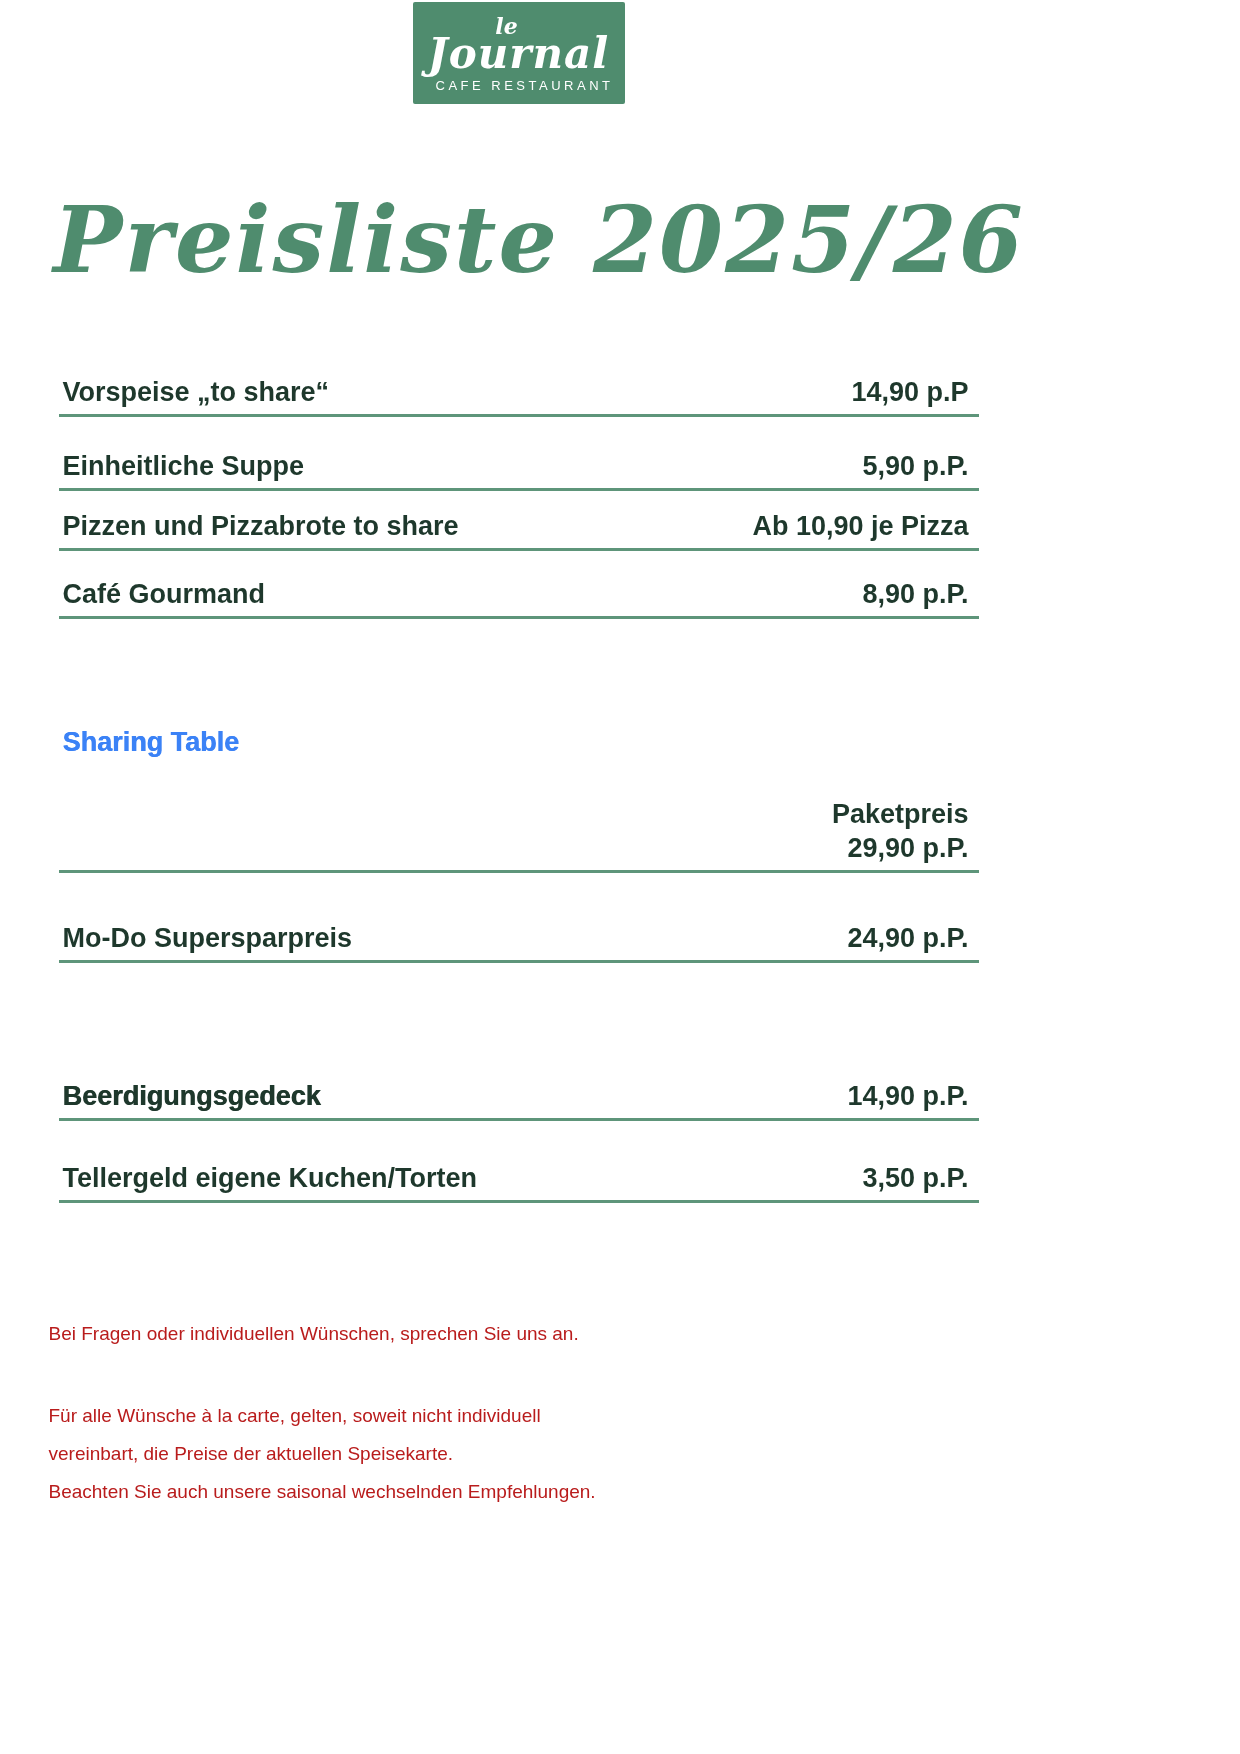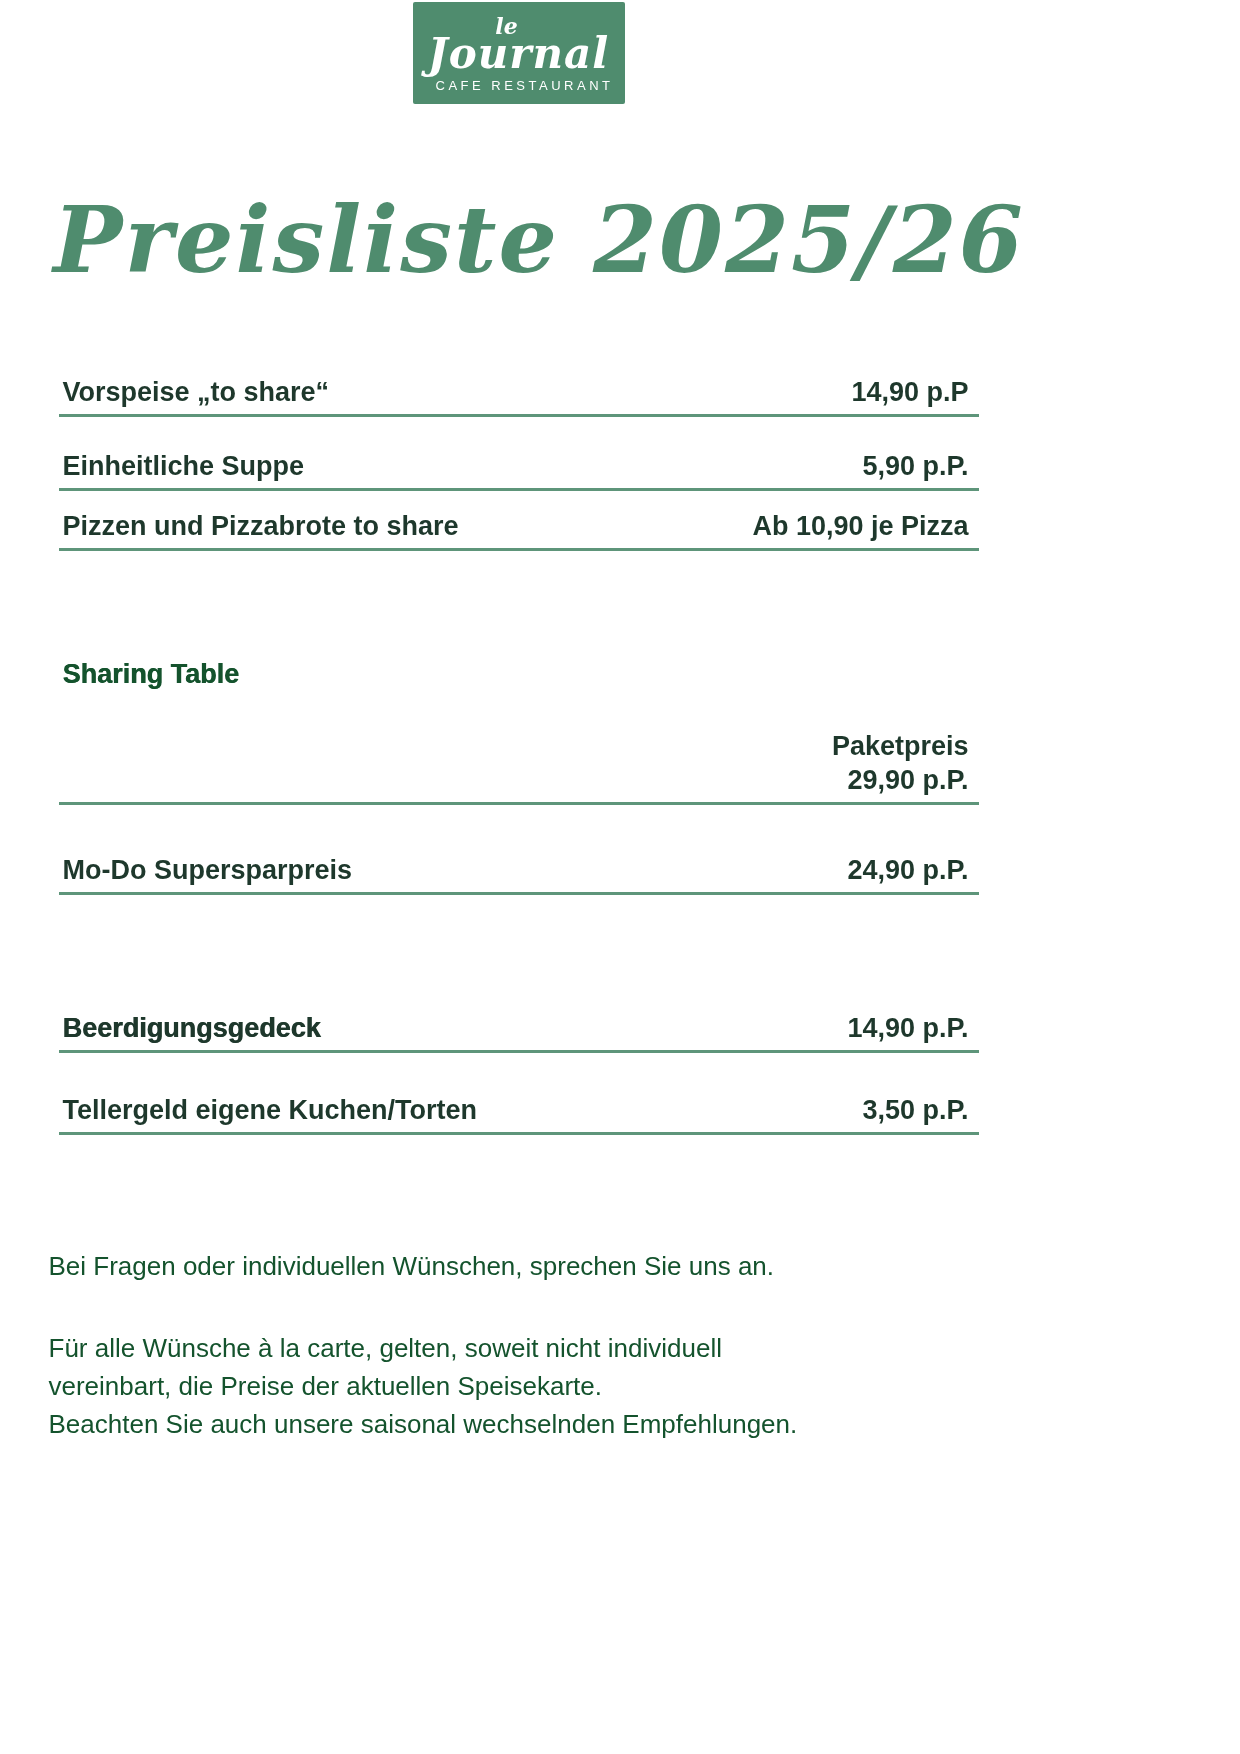--- a/index.html
+++ b/index.html
@@ -80,39 +80,39 @@
   }
   .row .price { white-space: nowrap; padding-left: 20px; }
   .heavy { text-shadow: 0.6px 0 0 currentColor; }
 
   .group-heading {
     margin: 106px 0 0;
     padding-left: 4px;
     font-size: 27px;
     font-weight: 700;
     line-height: 34px;
-    color: #14532d;
+    color: #3b82f6;
     text-shadow: 0.6px 0 0 currentColor;
   }
 
   .mt0   { margin-top: 0; }
   .mt18  { margin-top: 18px; }
   .mt26  { margin-top: 26px; }
   .mt32  { margin-top: 32px; }
   .mt38  { margin-top: 38px; flex-direction: column; }
   .mt40  { margin-top: 40px; }
   .mt48  { margin-top: 48px; }
   .mt116 { margin-top: 116px; }
 
   
   .notes {
     width: 940px;
     margin: 112px auto 0;
-    color: #14532d;
-    font-size: 26px;
+    color: #b91c1c;
+    font-size: 19px;
     font-weight: 400;
     line-height: 38px;
   }
   .notes .note-line { margin: 0; }
   .notes .note-paragraph { margin: 44px 0 0; }
 </style>
 </head>
 <body>
 
 <div class="page">
@@ -131,20 +131,24 @@
       <span class="label">Vorspeise „to share“</span>
       <span class="price">14,90 p.P</span>
     </div>
     <div class="row mt32">
       <span class="label">Einheitliche Suppe</span>
       <span class="price">5,90 p.P.</span>
     </div>
     <div class="row mt18">
       <span class="label">Pizzen und Pizzabrote to share</span>
       <span class="price">Ab 10,90 je Pizza</span>
+    </div>
+    <div class="row mt26">
+      <span class="label">Café Gourmand</span>
+      <span class="price">8,90 p.P.</span>
     </div>
 
     <h2 class="group-heading">Sharing Table</h2>
     <div class="row mt38">
       <span class="label">Paketpreis</span>
       <span class="price">29,90 p.P.</span>
     </div>
     <div class="row mt48">
       <span class="label">Mo-Do Supersparpreis</span>
       <span class="price">24,90 p.P.</span>

